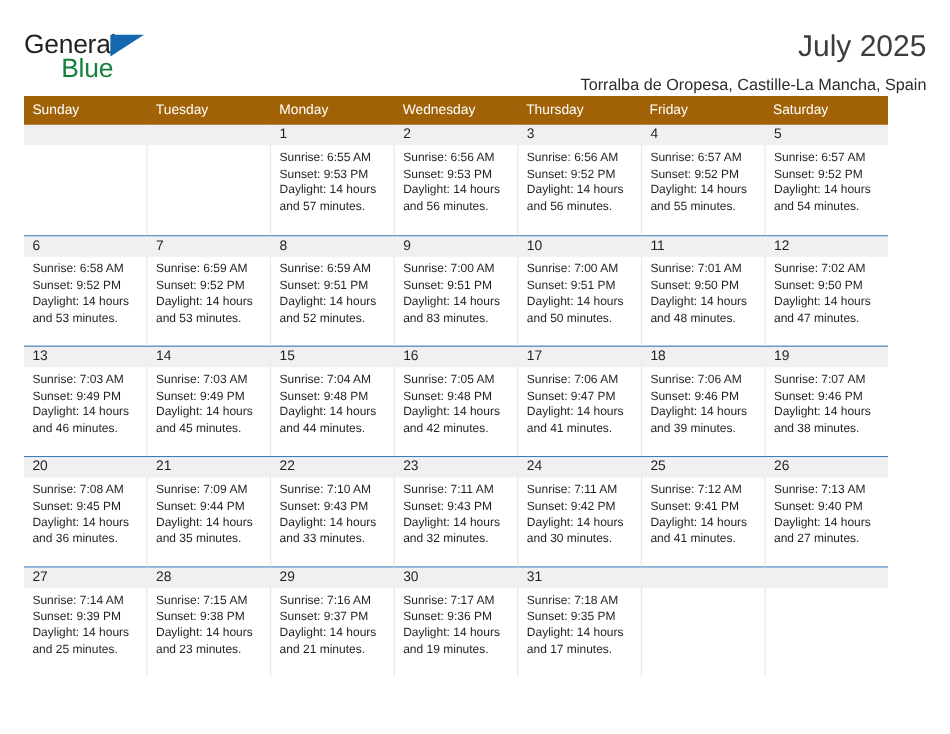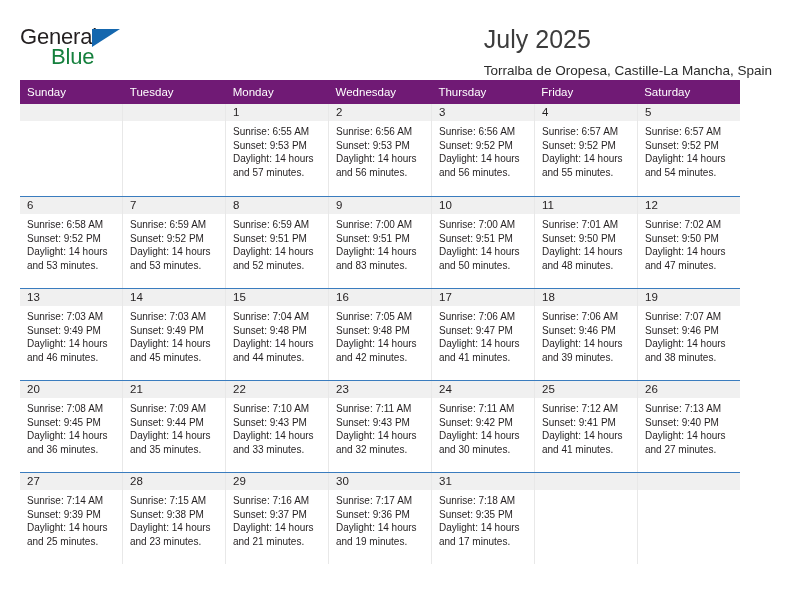--- a/index.html
+++ b/index.html
@@ -62,20 +62,21 @@
     position: absolute;
     left: 31px;
     top: 20px;
     font-size: 22px;
     letter-spacing: -0.2px;
     color: #15803d;
     font-family: "Liberation Sans", sans-serif;
   }
 
   .title-block {
+    text-align: right;
     padding-top: 0px;
   }
   .month-title {
     font-size: 25px;
     color: #3c3c3c;
     line-height: 1.1;
     font-weight: normal;
     margin: 0;
   }
   .location {
@@ -86,21 +87,21 @@
   }
 
   
   .calendar {
     margin-top: 12px;
     width: 720px;
   }
 
   .weekday-row {
     display: flex;
-    background: #701a75;
+    background: #a16207;
   }
   .weekday {
     flex: 1 1 0;
     box-sizing: border-box;
     color: #ffffff;
     font-size: 11.5px;
     padding: 5px 0 5px 7px;
     line-height: 1.25;
     white-space: nowrap;
   }

